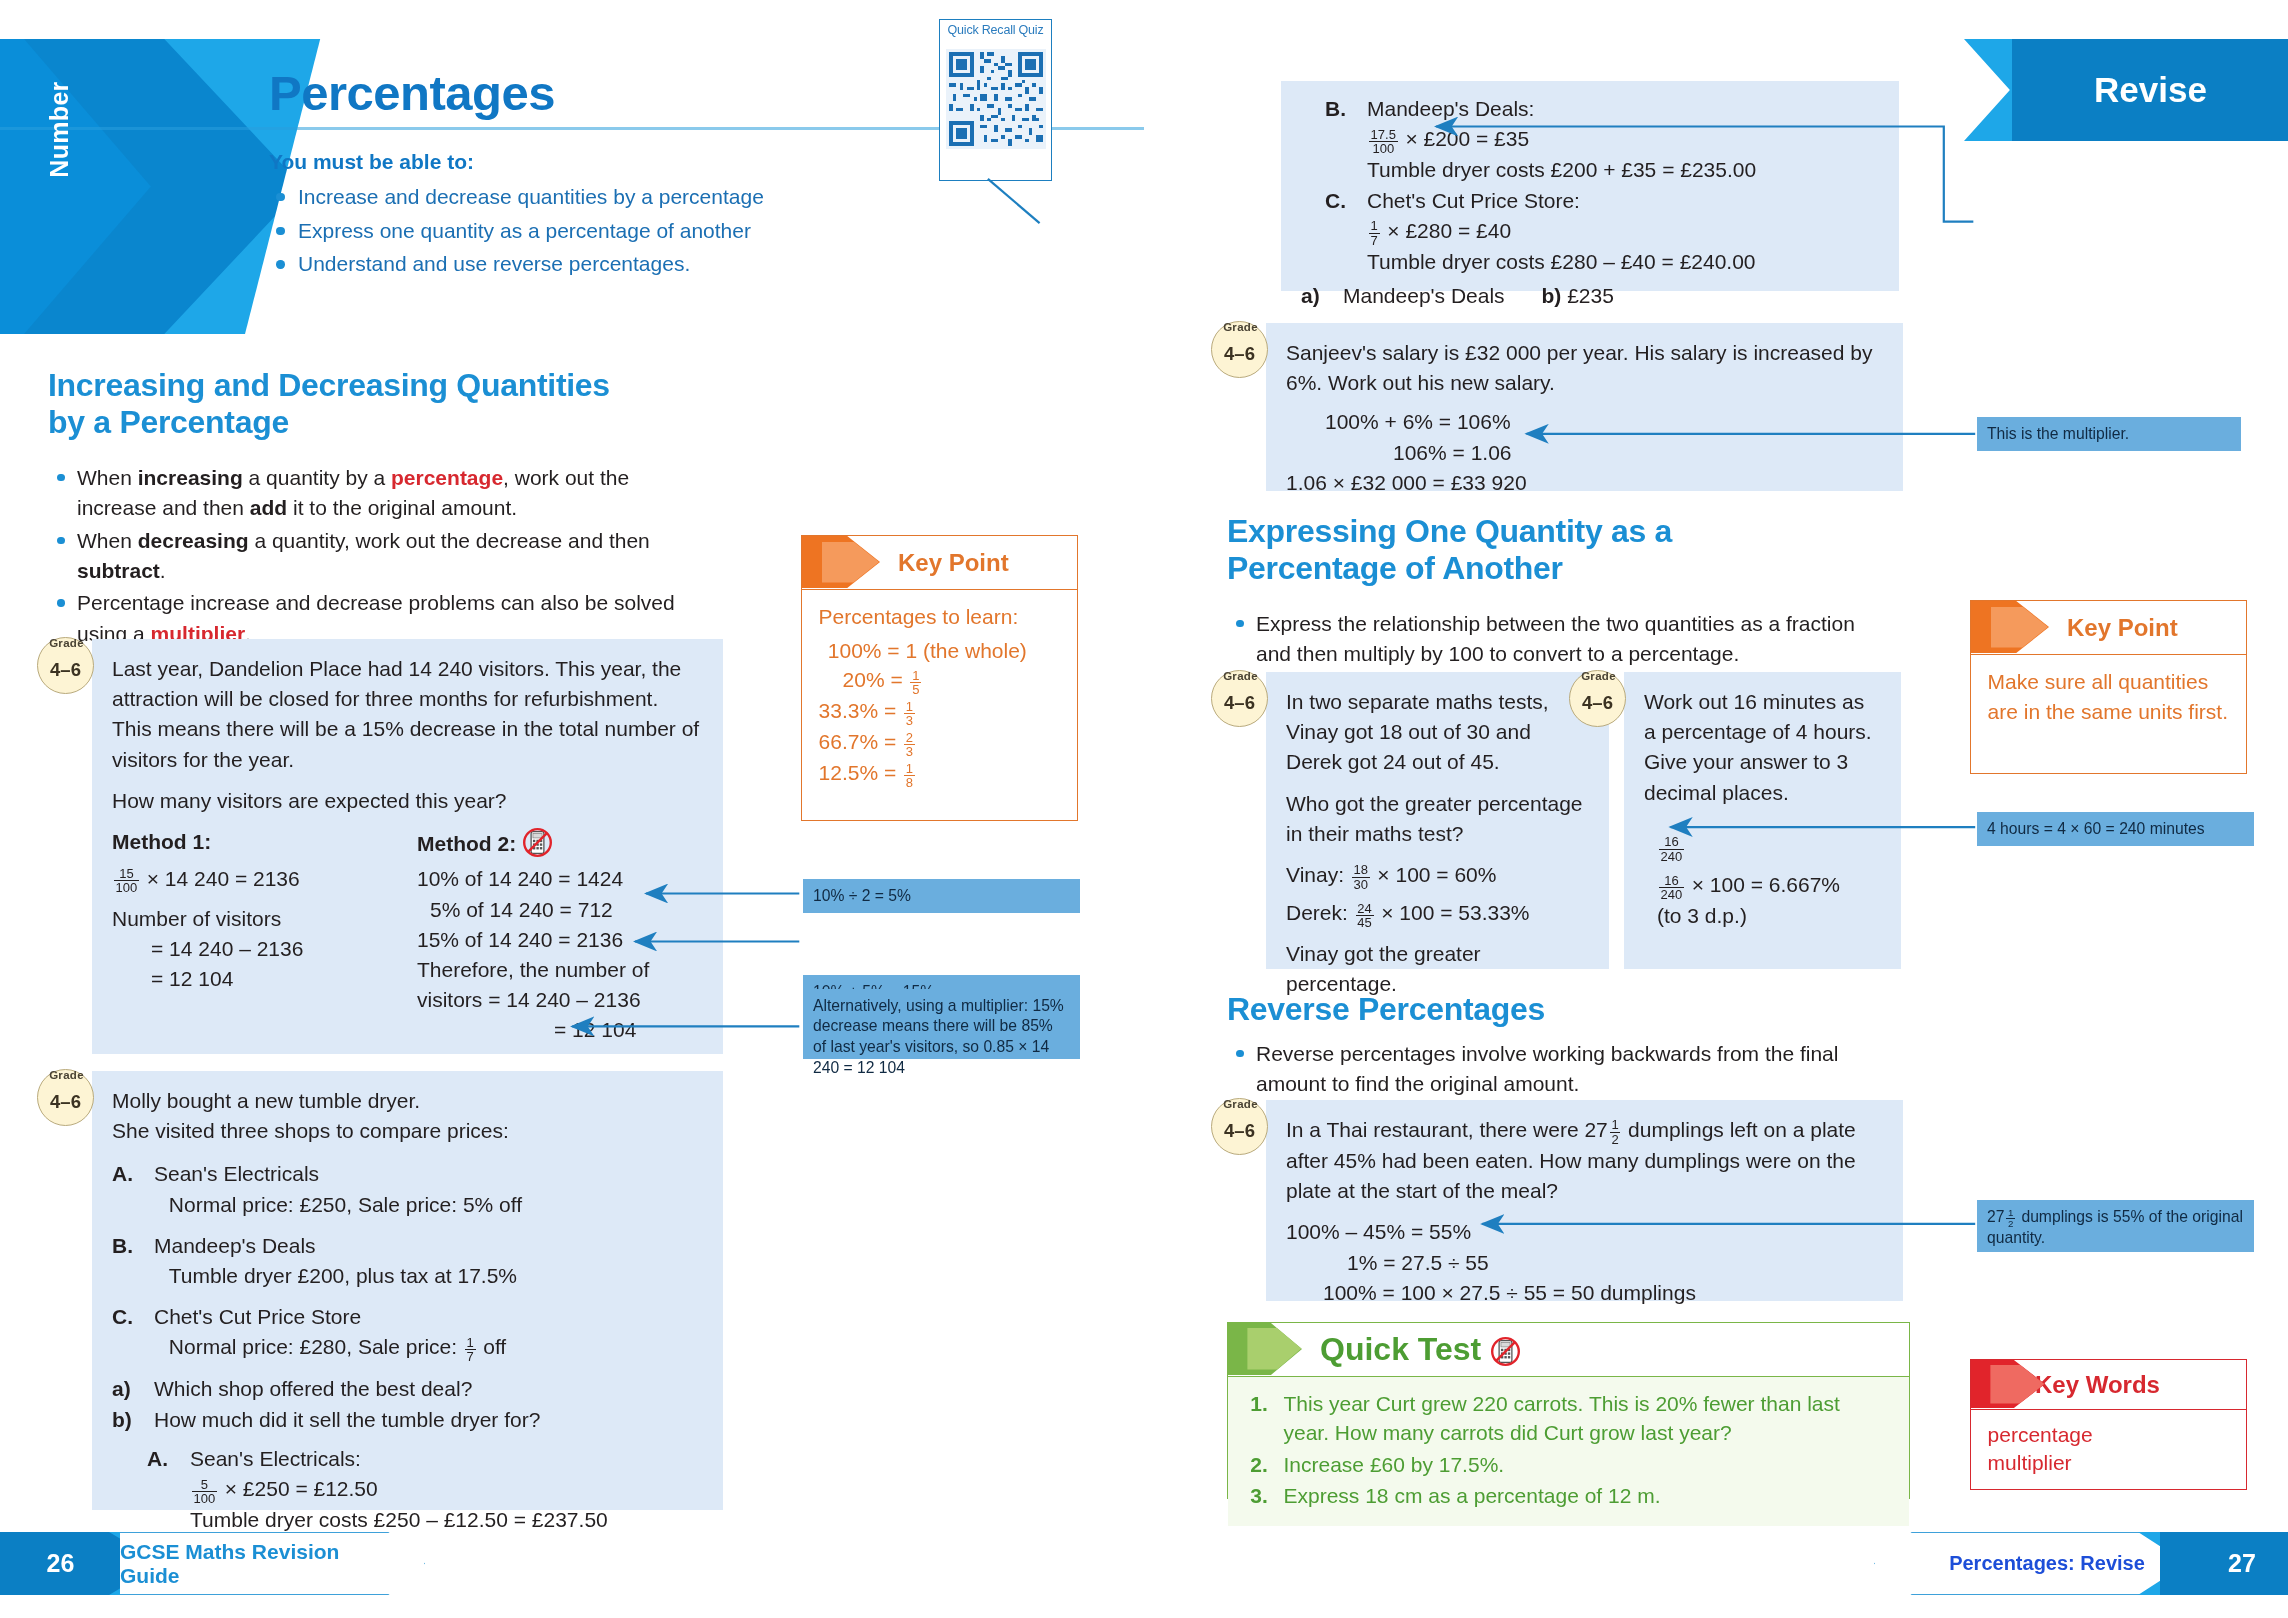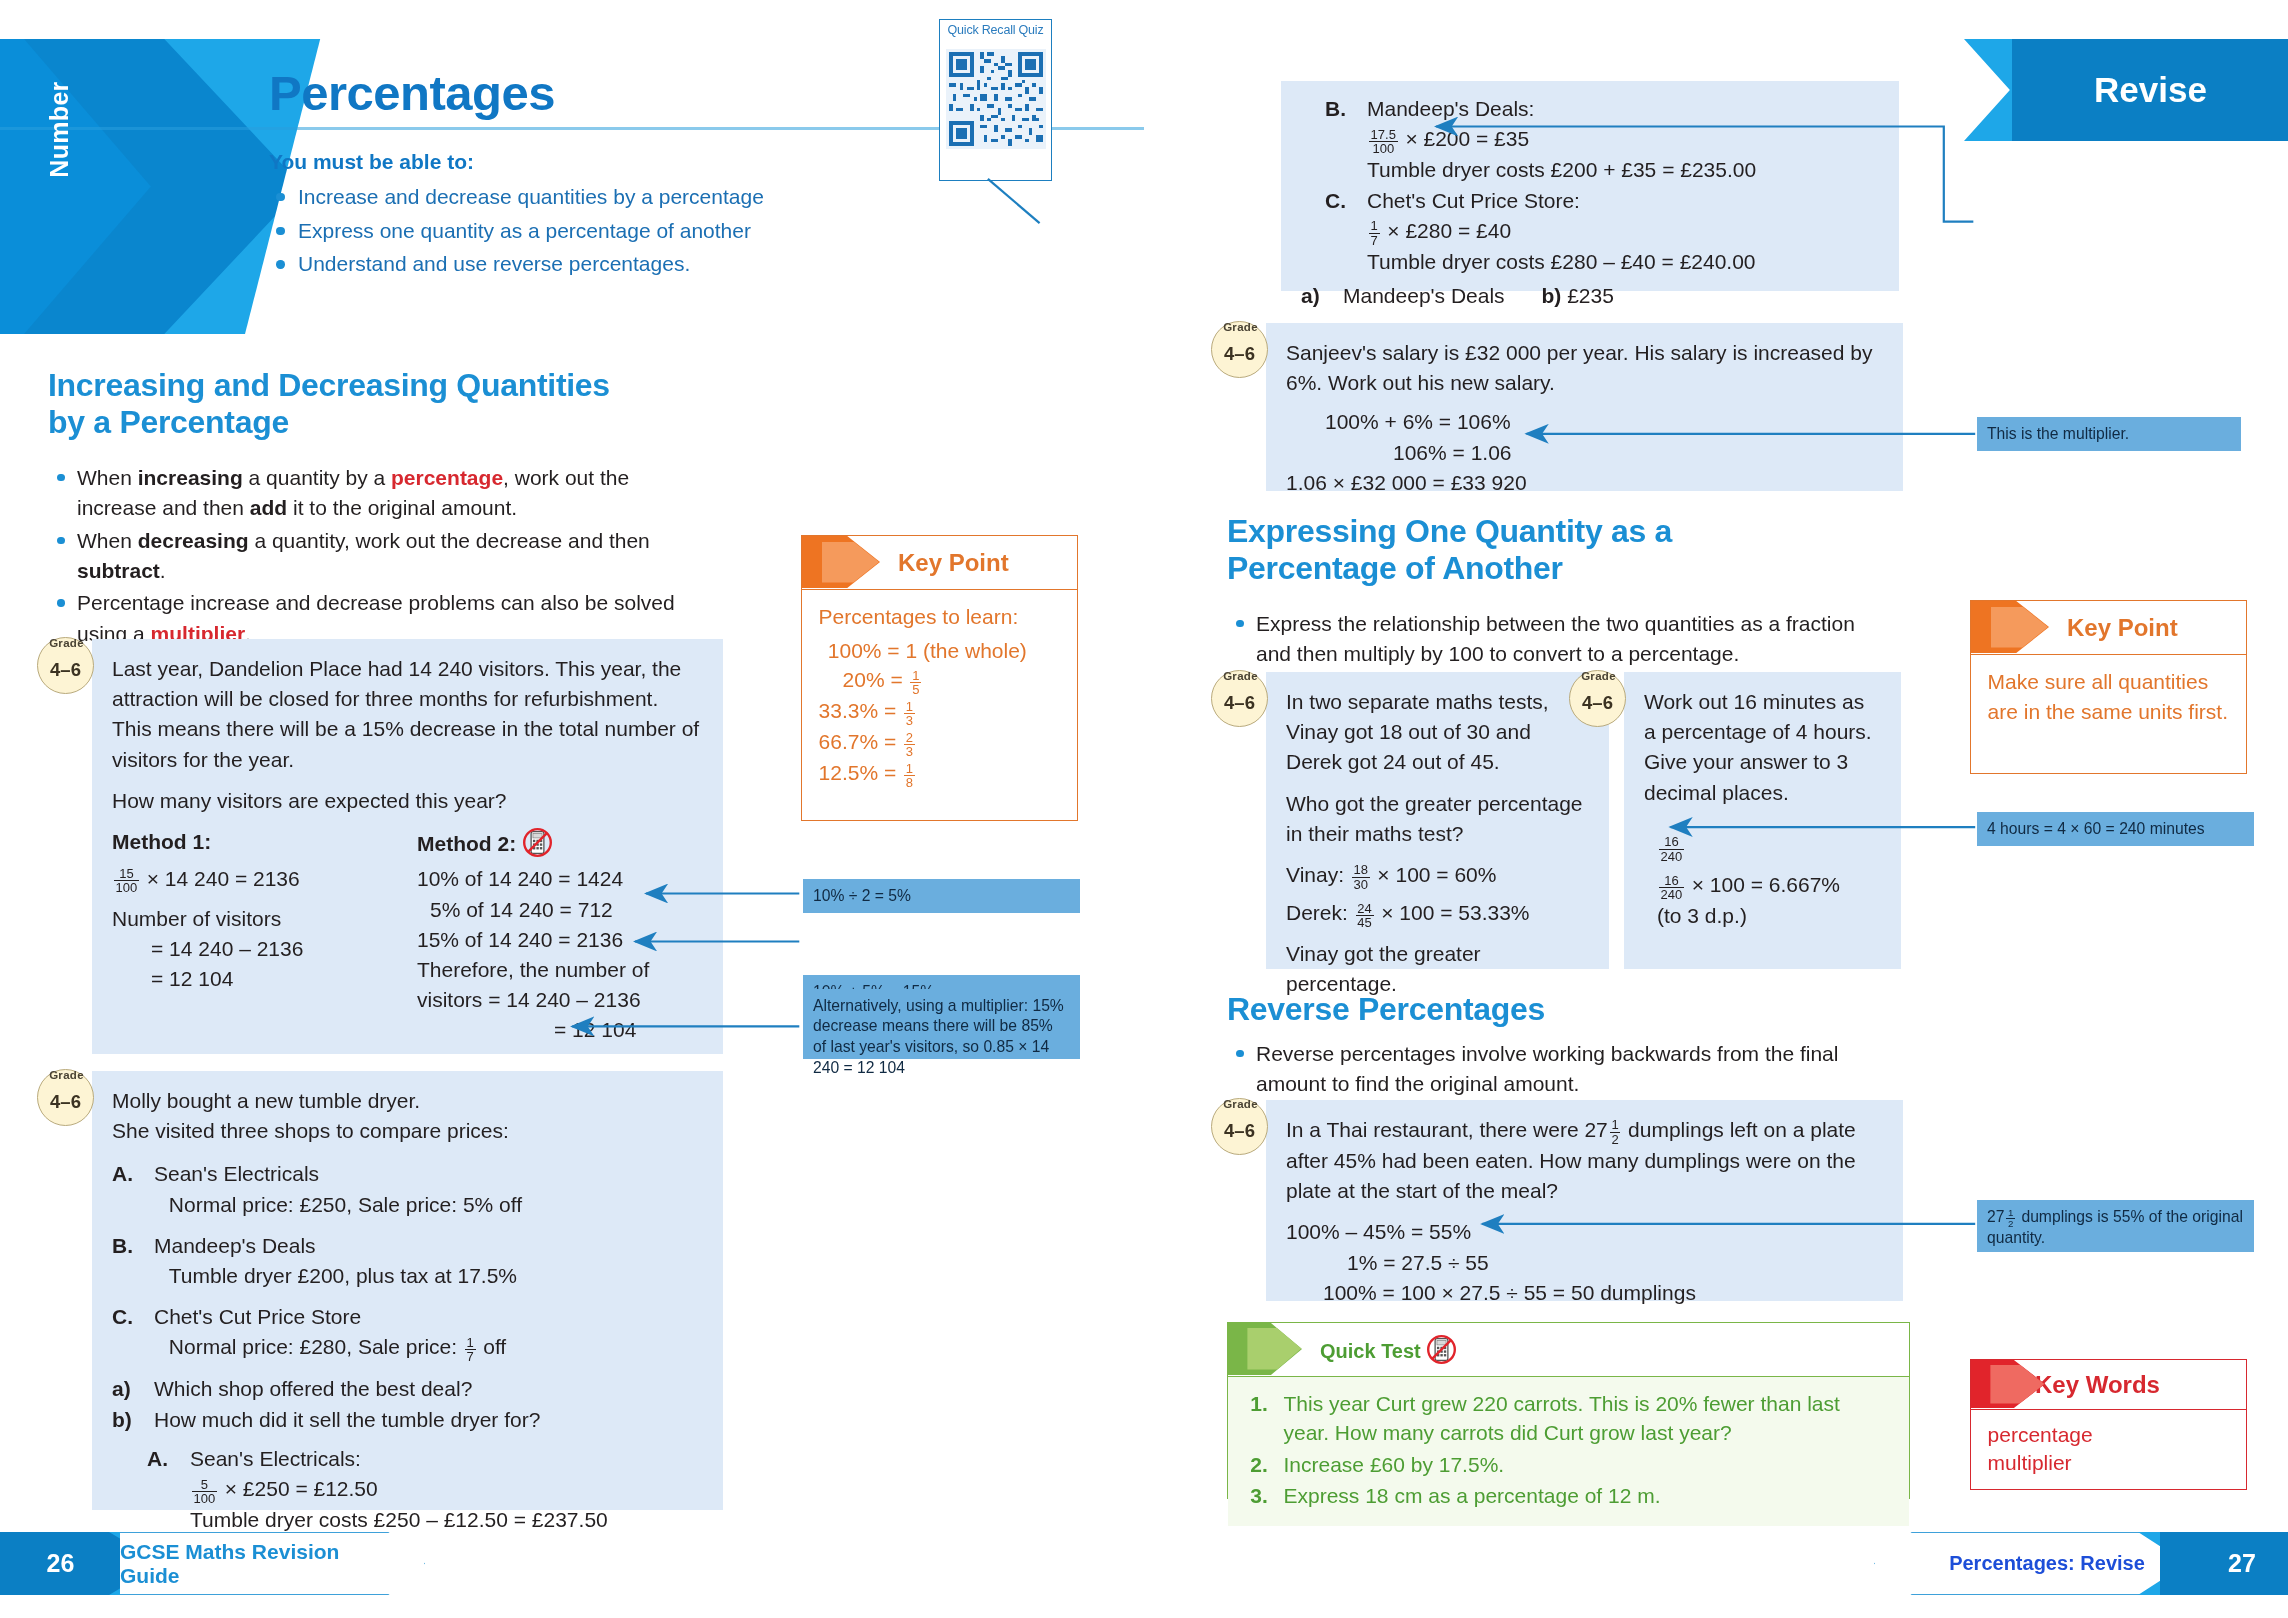--- a/index.html
+++ b/index.html
@@ -149,21 +149,21 @@
   .qt-head { position:relative; height:54px; display:flex; align-items:center; border-bottom:1.3px solid #7ab648;}
   .qt-arrow {
     position:absolute; left:0; top:0; width:74px; height:52px; background:#7ab648;
     clip-path: polygon(0 0, 58% 0, 100% 50%, 58% 100%, 0 100%);
   }
   .qt-arrow:after {
     content:""; position:absolute; left:19.4px; top:4.6px; width:54px; height:42px;
     background:#a9cf6d;
     clip-path: polygon(0 0, 55% 0, 100% 50%, 55% 100%, 0 100%);
   }
-  .qt-title { margin-left:92px; font-size:20px; font-weight:bold; color:#4d9d33; }
+  .qt-title { margin-left:92px; font-size:32px; font-weight:bold; color:#4d9d33; }
   .qt-body { padding:12px 18.5px 14px 18.5px; background:#f4faed; }
   .qt-body ol { margin:0; padding-left:0; list-style:none; counter-reset:qn; }
   .qt-body li {
     counter-increment:qn; position:relative; padding-left:37px;
     font-size:21px; color:#4d9d33; line-height:1.4; margin-bottom:1.8px;
   }
   .qt-body li:before {
     content: counter(qn) "."; position:absolute; left:3.7px; top:0;
     font-weight:bold; color:#4d9d33;
   }

